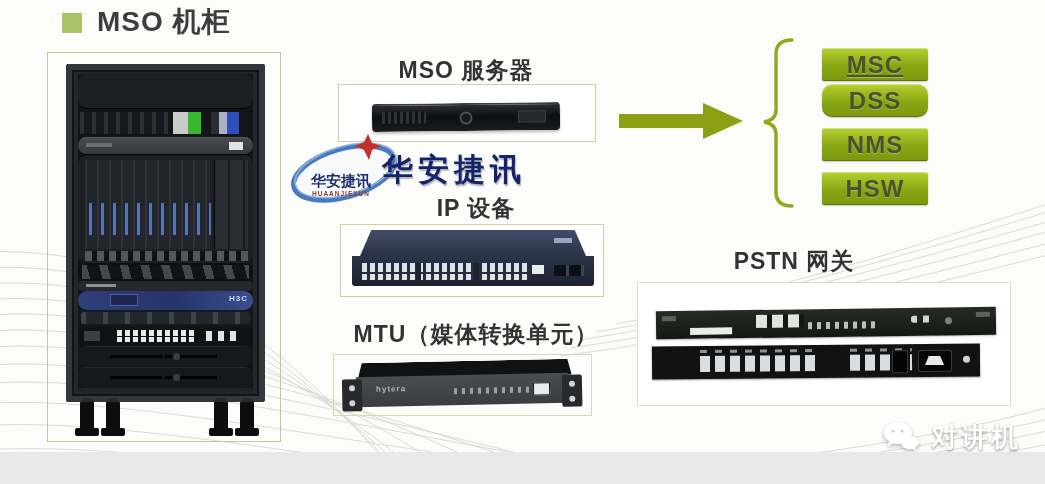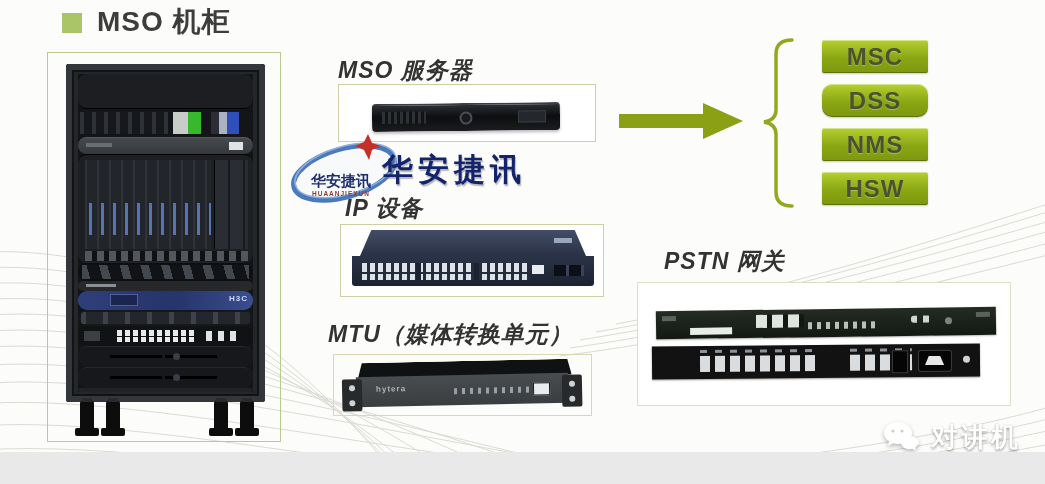--- a/index.html
+++ b/index.html
@@ -11,21 +11,21 @@
   .swoosh{position:absolute;left:0;top:0;z-index:0;}
 
   
   .bullet{position:absolute;left:62px;top:13px;width:20px;height:20px;background:#a9c568;z-index:3;}
   .title{position:absolute;left:97px;top:3px;font-size:28px;font-weight:600;color:#3d3d3d;
          letter-spacing:1px;z-index:3;}
 
   
   .box{position:absolute;border:1px solid #cfcfa5;background:#ffffff;z-index:2;}
   .sec-label{position:absolute;font-weight:700;font-size:23px;color:#333;letter-spacing:1px;
-             z-index:3;font-style:italic;}
+             text-align:center;z-index:3;}
 
   
   .rack-frame{position:absolute;left:47px;top:52px;width:232px;height:388px;border:1px solid #b9cb92;z-index:2;background:transparent;}
   .cabinet{position:absolute;left:66px;top:64px;width:199px;height:338px;background:#24262a;border-radius:3px;
            box-shadow:inset 0 0 0 6px #33363b, inset 0 0 0 8px #121315;z-index:3;padding:10px 12px;box-sizing:border-box;}
   .units{width:100%;height:100%;display:flex;flex-direction:column;background:#131416;overflow:hidden;}
   .u{position:relative;width:100%;border-radius:9px;}
   .u-blank{height:34px;background:#1c1e21;border-bottom:1px solid #000;}
   .u-slots{height:28px;background:#141518;}
   .u-slots::before{content:"";position:absolute;left:2px;top:3px;bottom:3px;width:50%;
@@ -296,21 +296,21 @@
   </div>
 
   <svg class="arrow" width="132" height="42">
     <polygon points="4,14 88,14 88,3 128,21 88,39 88,28 4,28" fill="#8ca015"></polygon>
   </svg>
 
   <svg class="brace" width="44" height="176">
     <path d="M36 4 Q20 4 20 18 L20 74 Q20 84 8 86 Q20 88 20 98 L20 156 Q20 170 36 170" fill="none" stroke="#94a81f" stroke-width="3.5" stroke-linecap="round"></path>
   </svg>
 
-  <div class="module" style="top:40px;">MSC</div>
+  <div class="module" style="top:48px;text-decoration:underline;">MSC</div>
   <div class="module" style="top:84px;border-radius:10px;">DSS</div>
   <div class="module" style="top:172px;">HSW</div>
   <div class="module" style="top:128px;">NMS</div>
 
   <div class="watermark">
     <svg width="40" height="34" style="filter:drop-shadow(0 2px 2px rgba(0,0,0,.28));">
       <path d="M16 2 C8 2 2 7 2 13 C2 16.5 4 19.4 7 21.2 L6 26 L11 23.2 C12.6 23.7 14.2 24 16 24 C24 24 30 19 30 13 C30 7 24 2 16 2 Z" fill="#ffffff"></path>
       <circle cx="11" cy="11" r="1.6" fill="#cfcfcf"></circle>
       <circle cx="20" cy="11" r="1.6" fill="#cfcfcf"></circle>
       <path d="M29 14 C24.6 14 21 17 21 20.6 C21 24.2 24.6 27.2 29 27.2 C30.2 27.2 31.3 27 32.3 26.7 L36 28.8 L35.2 25.4 C37.5 24.2 39 22.1 39 20.6 C39 17 35.4 14 29 14 Z" fill="#ffffff" transform="translate(-2,2)"></path>

